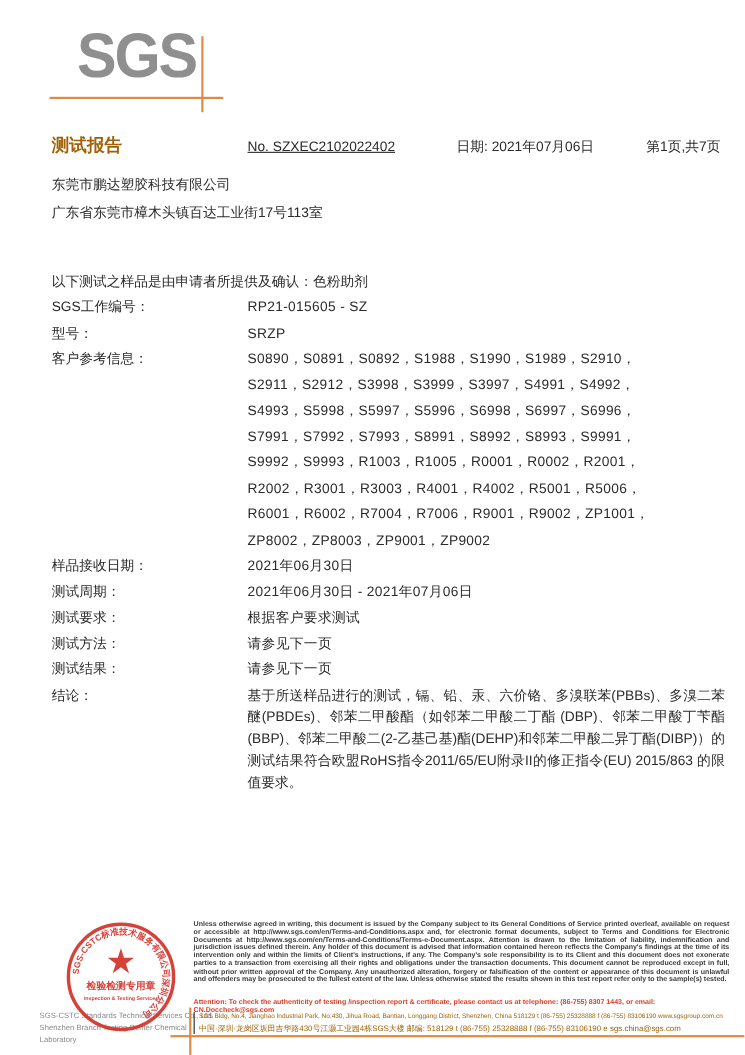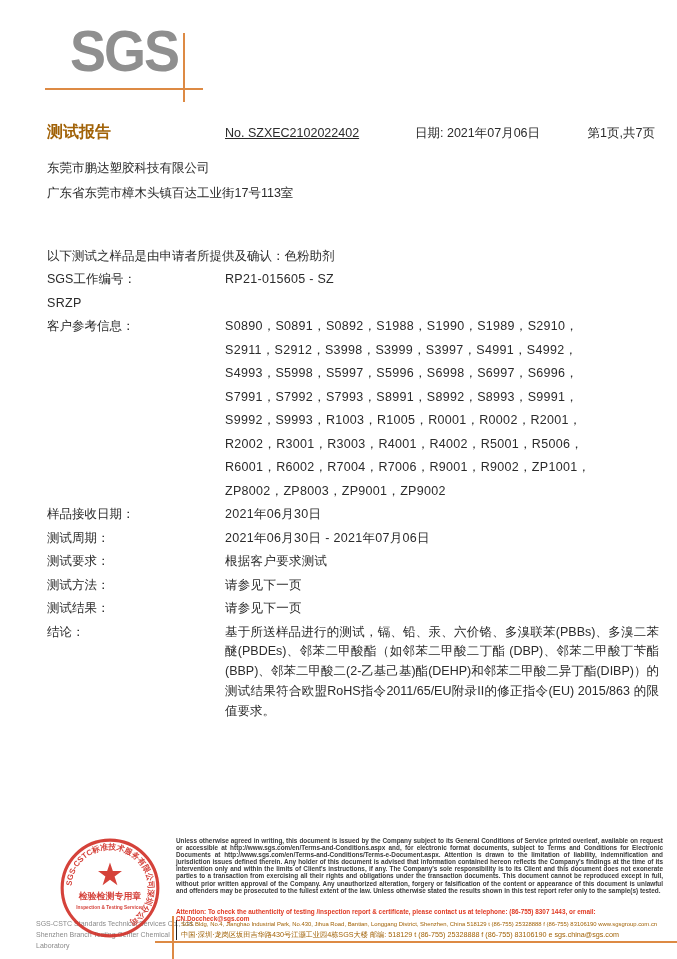--- a/index.html
+++ b/index.html
@@ -72,20 +72,21 @@
   <div class="intro">以下测试之样品是由申请者所提供及确认：色粉助剂</div>
 
   <div id="field-rows">
       <div class="row">
         <div class="flabel">SGS工作编号：</div>
         <div class="fvalue">
           <div class="vline">RP21-015605 - SZ</div>
         </div>
       </div>
       <div class="row">
+        <div class="flabel">型号：</div>
         <div class="fvalue">
           <div class="vline">SRZP</div>
         </div>
       </div>
       <div class="row">
         <div class="flabel">客户参考信息：</div>
         <div class="fvalue">
           <div class="vline">S0890，S0891，S0892，S1988，S1990，S1989，S2910，</div>
           <div class="vline">S2911，S2912，S3998，S3999，S3997，S4991，S4992，</div>
           <div class="vline">S4993，S5998，S5997，S5996，S6998，S6997，S6996，</div>

